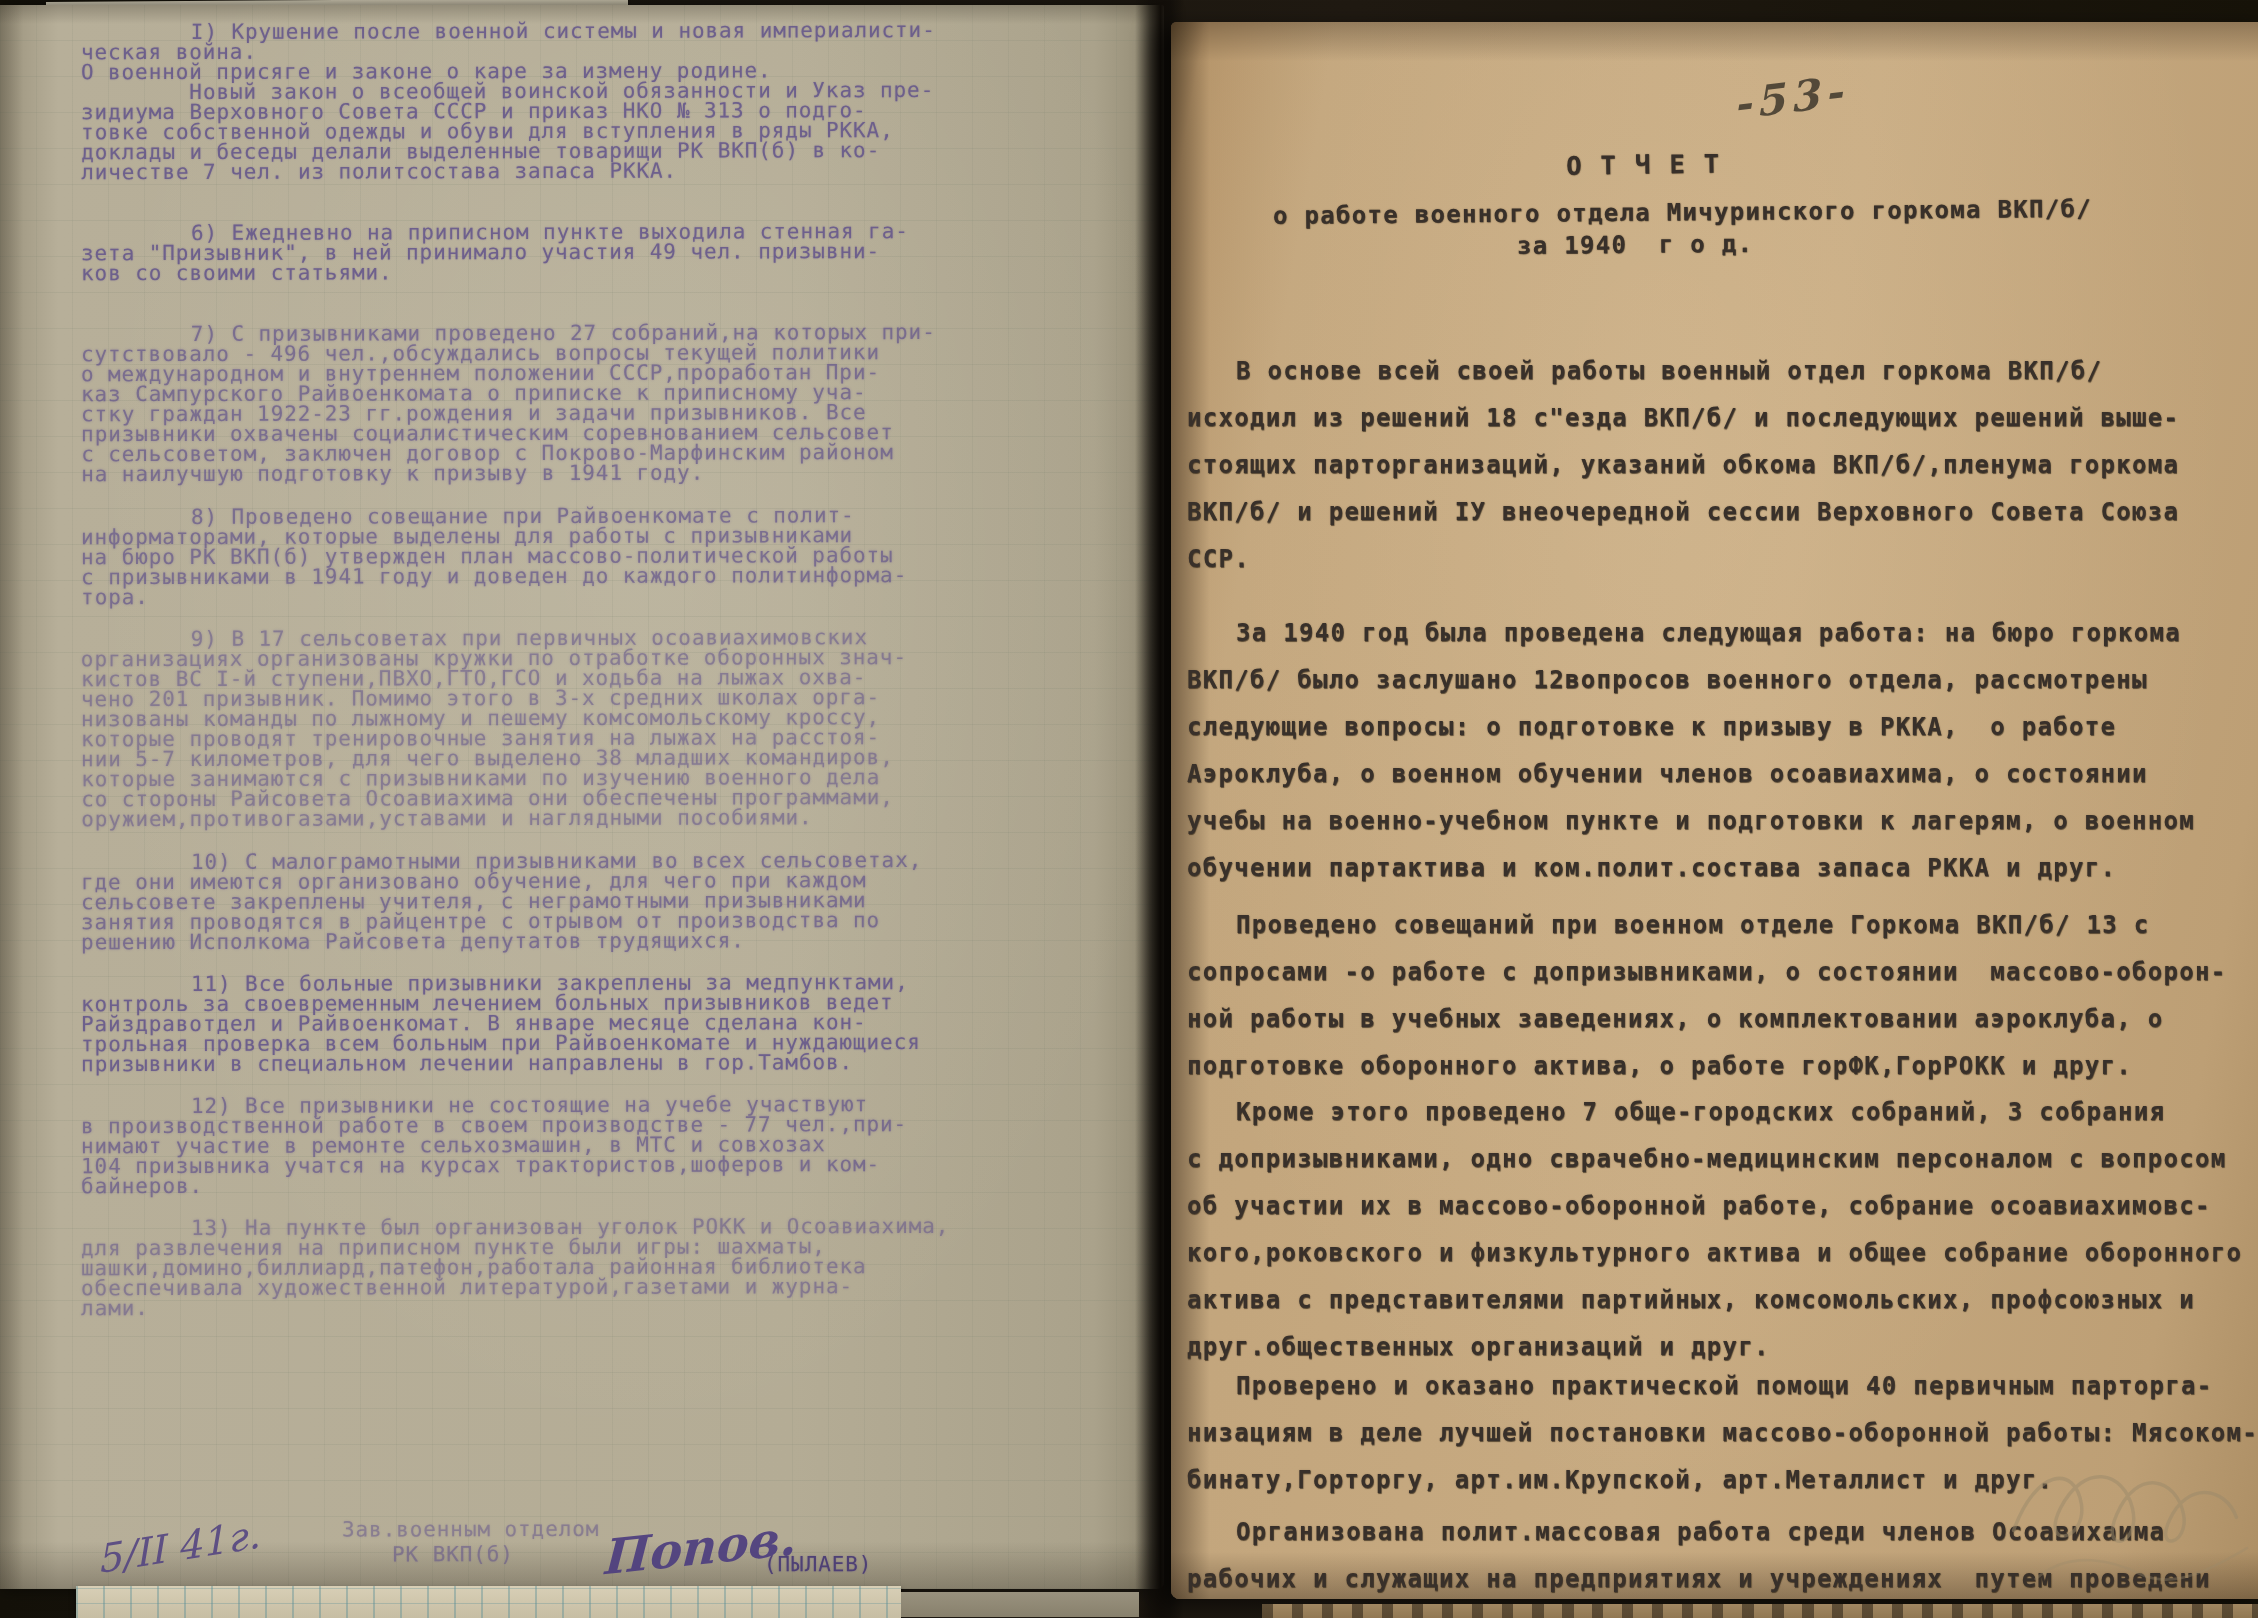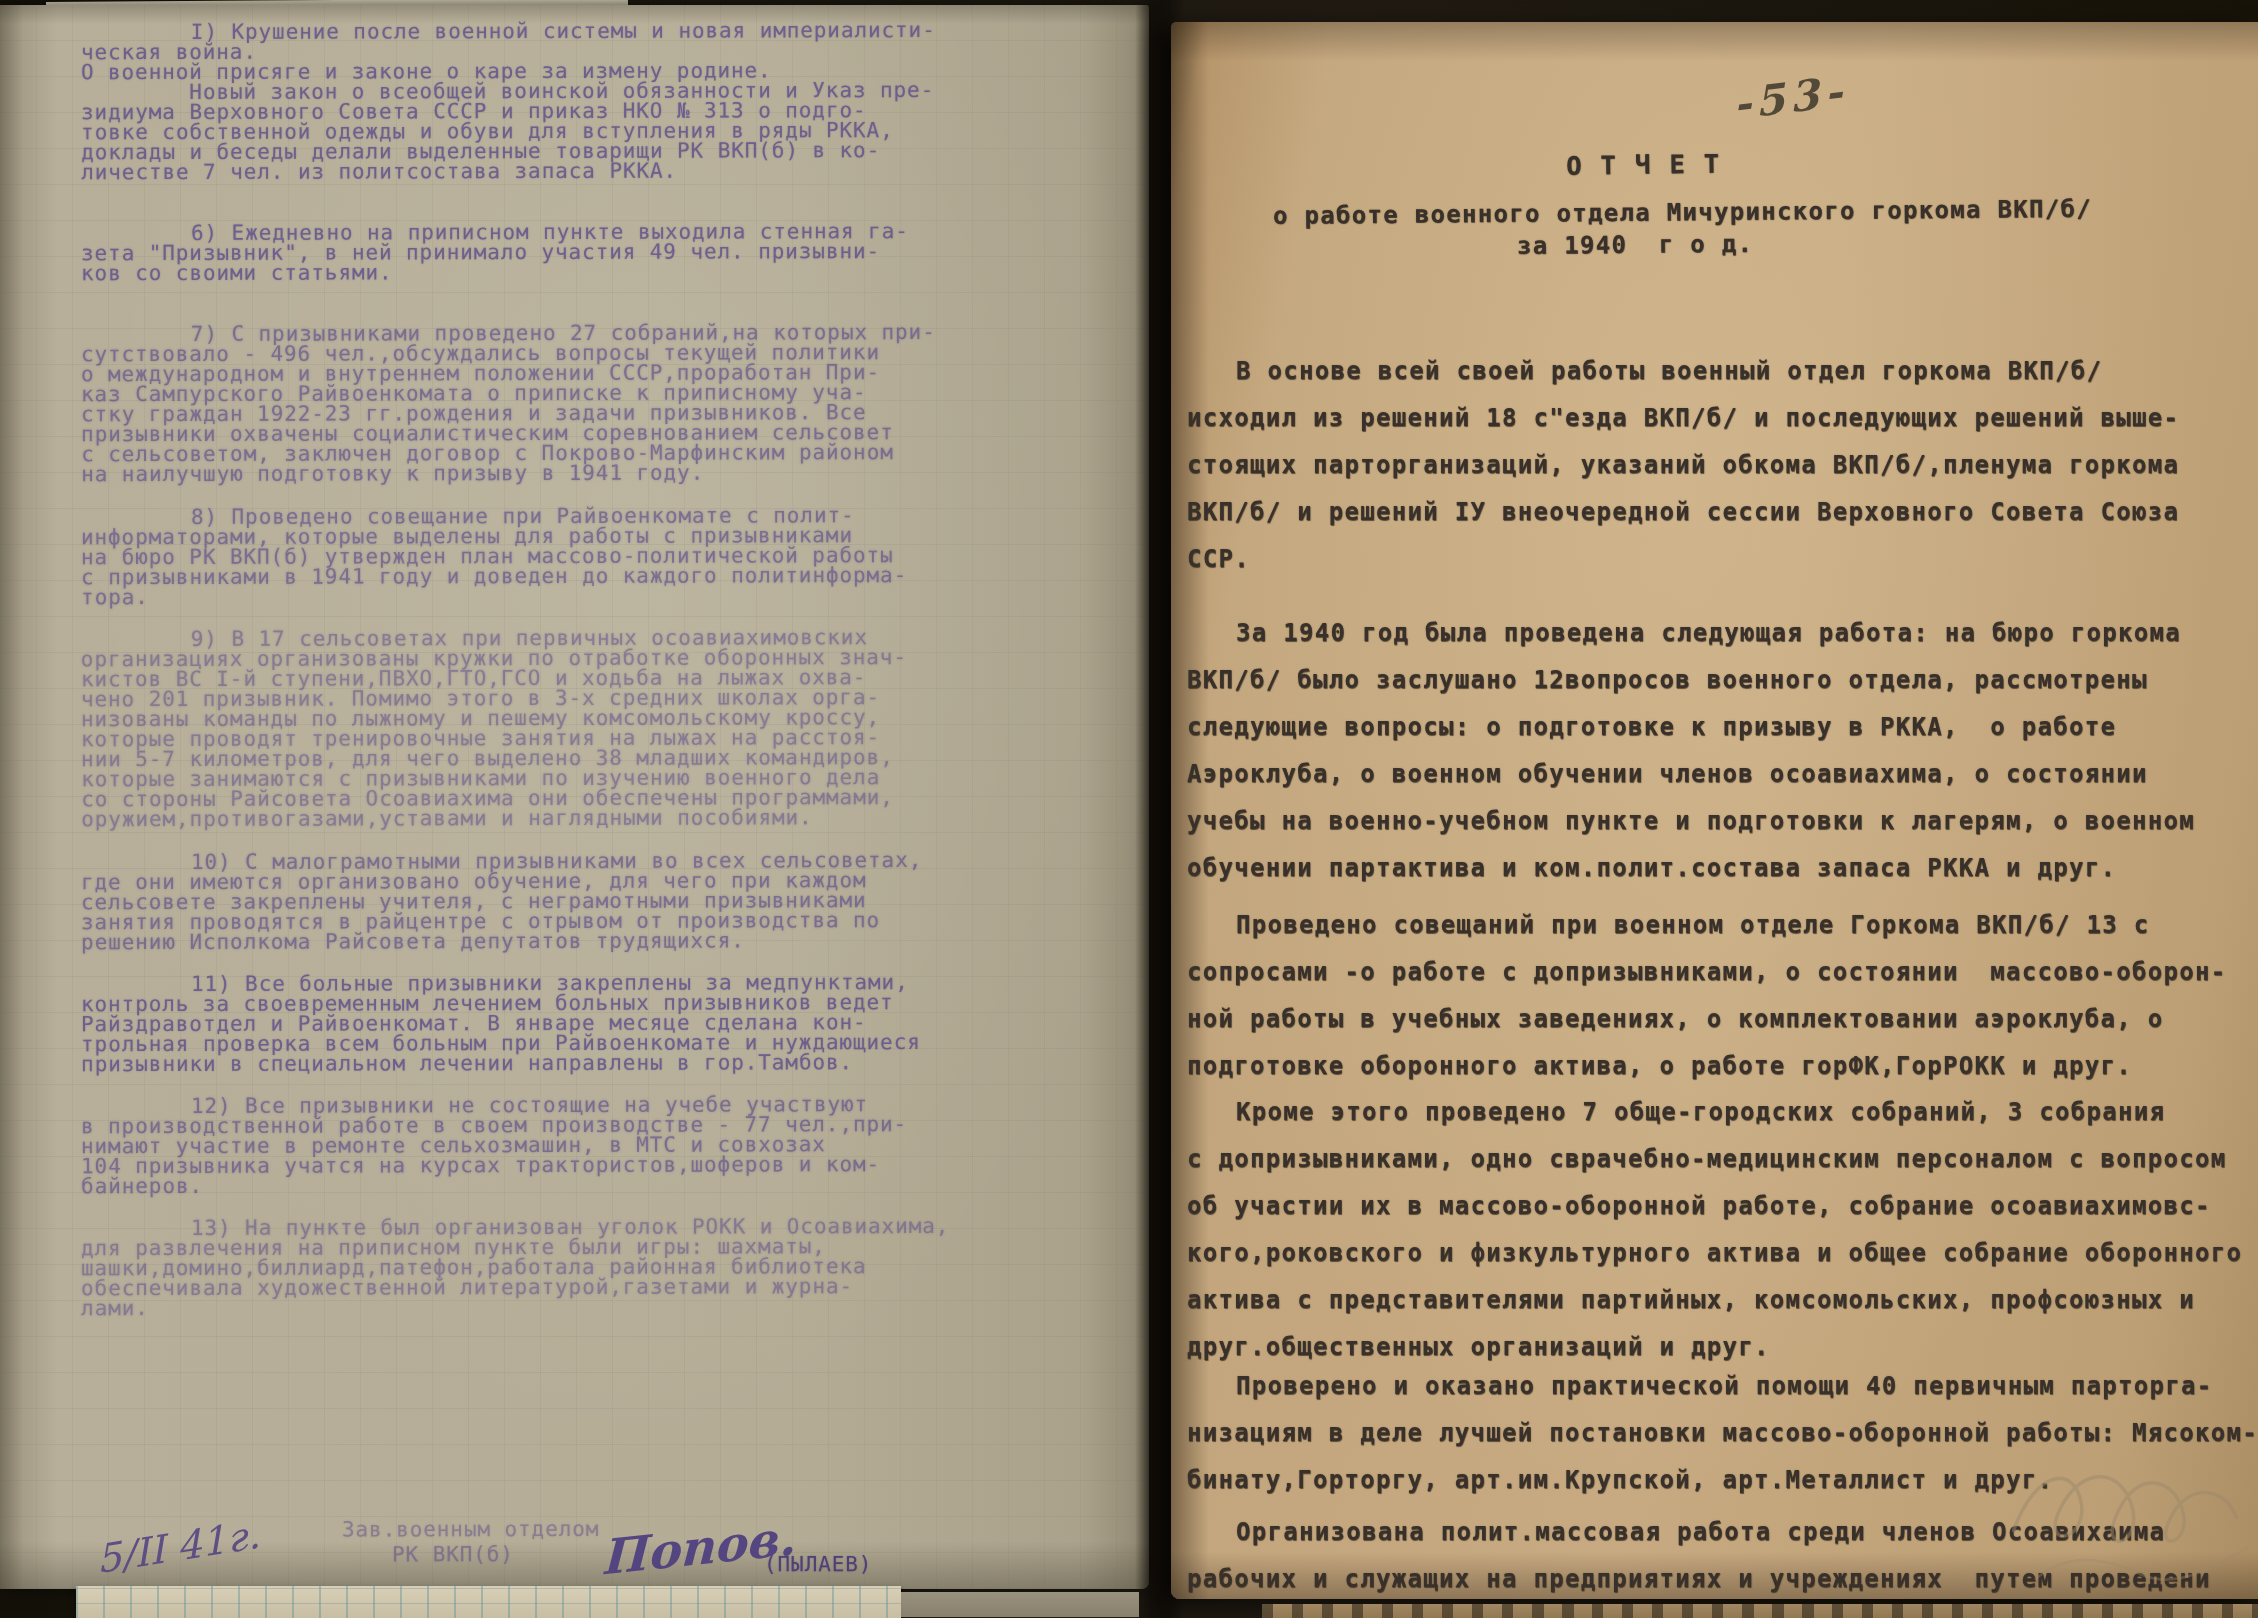--- a/index.html
+++ b/index.html
@@ -2,21 +2,21 @@
 <html style="font-size:14px"><head>
 <meta charset="utf-8">
 <style>
   html,body{margin:0;padding:0;}
   body{
     width:2258px;height:1619px;position:relative;overflow:hidden;
     background:
       linear-gradient(90deg,#141109 0%,#1b1710 30%,#201a12 60%,#171309 100%);
     font-family:"DejaVu Sans Mono",monospace;
   }
-  .page{position:absolute;overflow:hidden;}
+  .page{position:absolute;overflow:hidden;padding-left:15px;}
   
   .page-left{
     left:0;top:5.3px;width:1149px;height:1584px;
     background:
       repeating-linear-gradient(0deg,rgba(116,126,108,.14) 0 0.9px,rgba(0,0,0,0) 0.9px 36px),
       repeating-linear-gradient(90deg,rgba(116,126,108,.11) 0 0.9px,rgba(0,0,0,0) 0.9px 36px),
       radial-gradient(ellipse at 55% 35%,rgba(255,255,245,.10),rgba(0,0,0,0) 62%),
       linear-gradient(90deg,#9a927c 0%,#b7af99 5%,#b4ac95 68%,#aaa28b 94%,#8f8770 100%);
     box-shadow:0 0 17.6px rgba(0,0,0,.55);
     border-radius:0 2.6px 7px 0;

